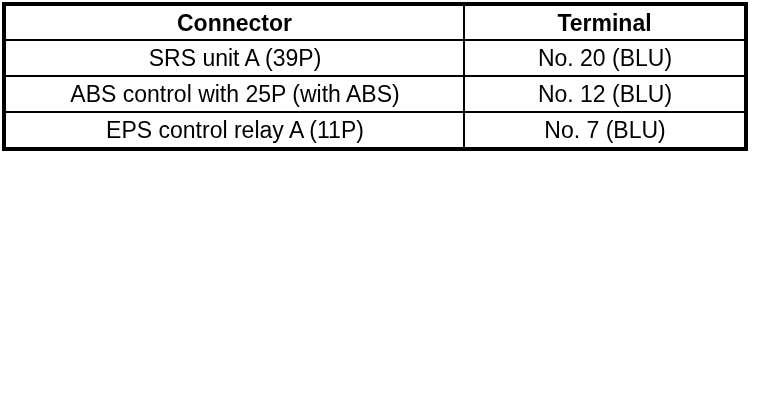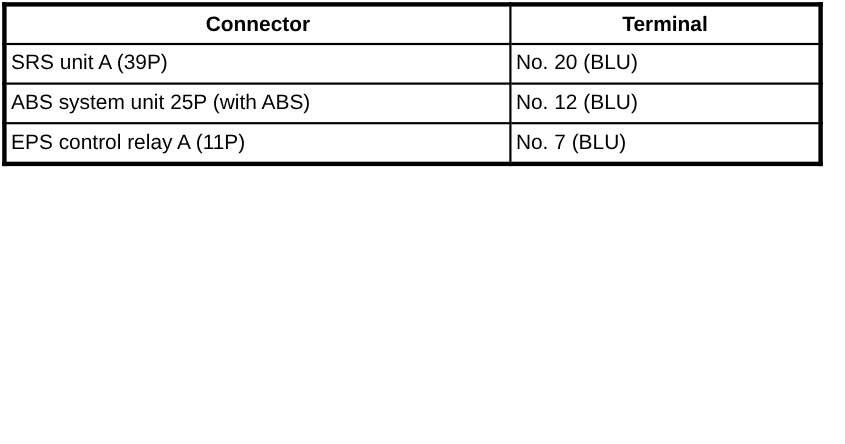--- a/index.html
+++ b/index.html
@@ -22,35 +22,35 @@
     border-collapse: collapse;
     table-layout: fixed;
     border: 4px solid #000000;
     background: #ffffff;
   }
   col.col-connector { width: 460px; }
   col.col-terminal  { width: 282px; }
   .doc-table th,
   .doc-table td {
     border: 2px solid #000000;
-    font-size: 19px;
+    font-size: 23px;
     line-height: 32px;
     color: #000000;
     overflow: hidden;
   }
   .doc-table th {
     font-weight: bold;
     text-align: center;
     vertical-align: middle;
     height: 32px;
     padding: 0 3px;
   }
   .doc-table td {
     font-weight: normal;
-    text-align: left;
+    text-align: center;
     vertical-align: top;
     padding: 1px 3px 1px 4px;
     white-space: pre-line;
   }
   tr.row-single  { height: 36px; }
   tr.row-double  { height: 70px; }
   tr.row-double2 { height: 64px; }
 </style>
 </head>
 <body>
@@ -65,21 +65,21 @@
       <th>Connector</th>
       <th>Terminal</th>
     </tr>
   </thead>
   <tbody>
     <tr class="row-single">
       <td>SRS unit A (39P)</td>
       <td>No. 20 (BLU)</td>
     </tr>
     <tr class="row-single">
-      <td>ABS system unit 25P (with ABS)</td>
+      <td>ABS control with 25P (with ABS)</td>
       <td>No. 12 (BLU)</td>
     </tr>
     <tr class="row-single">
       <td>EPS control relay A (11P)</td>
       <td>No. 7 (BLU)</td>
     </tr>
   </tbody>
 </table>
 
 </body></html>

